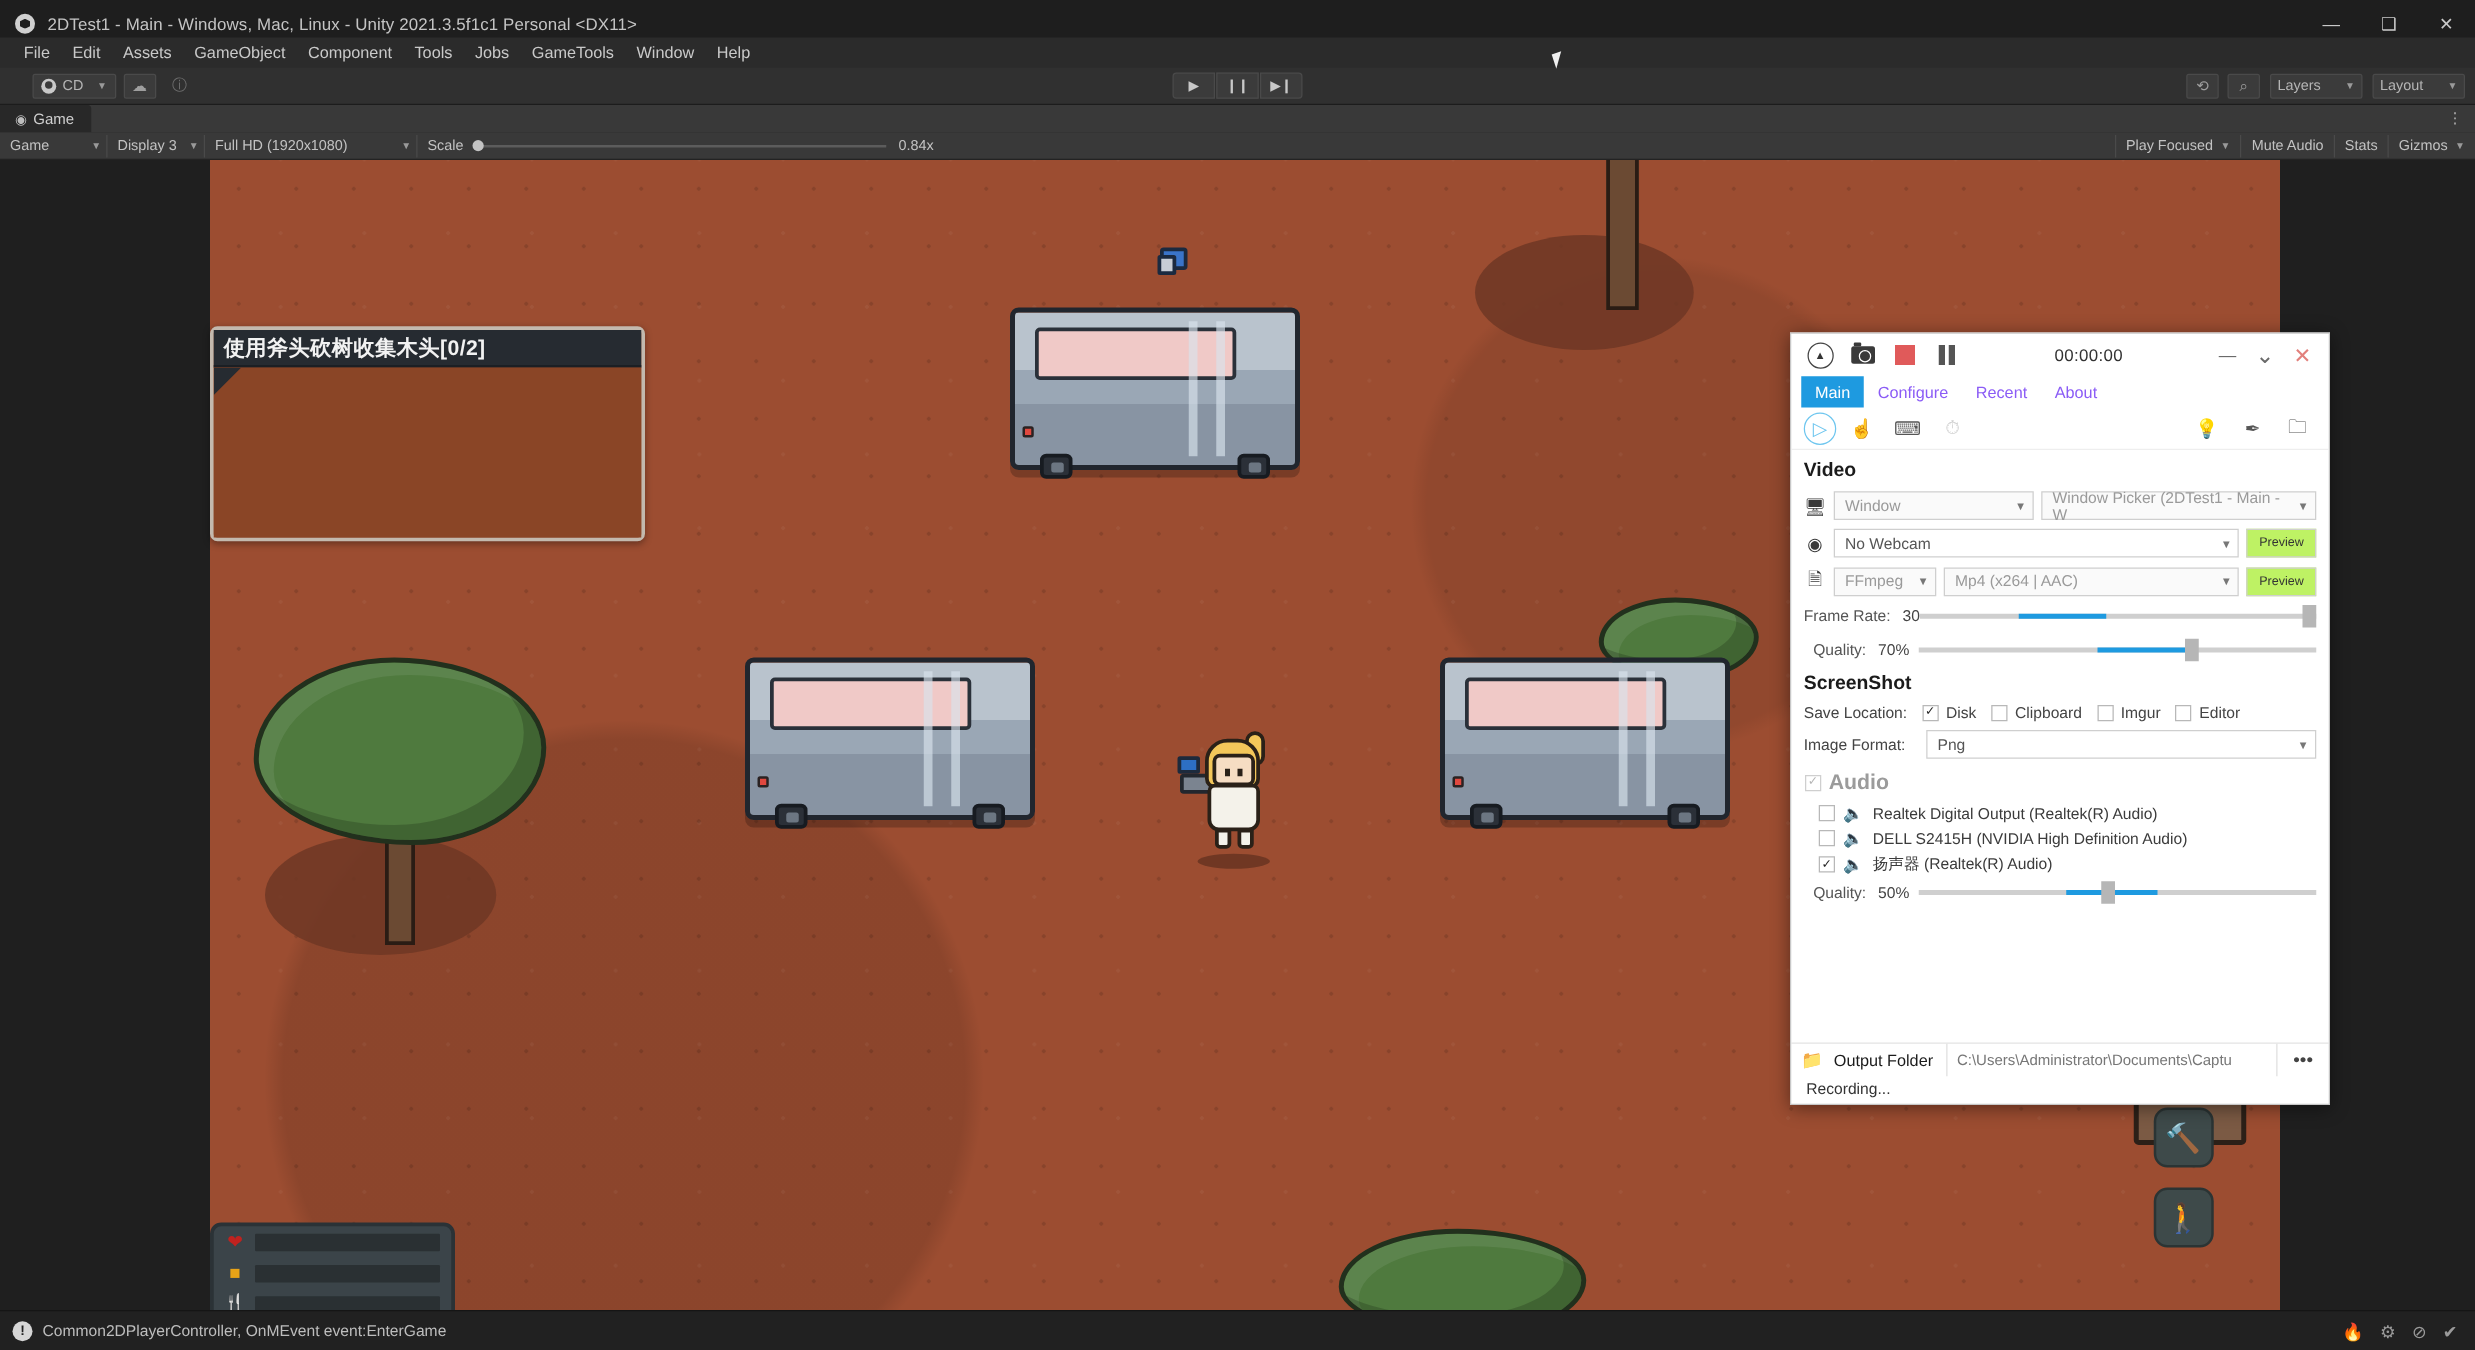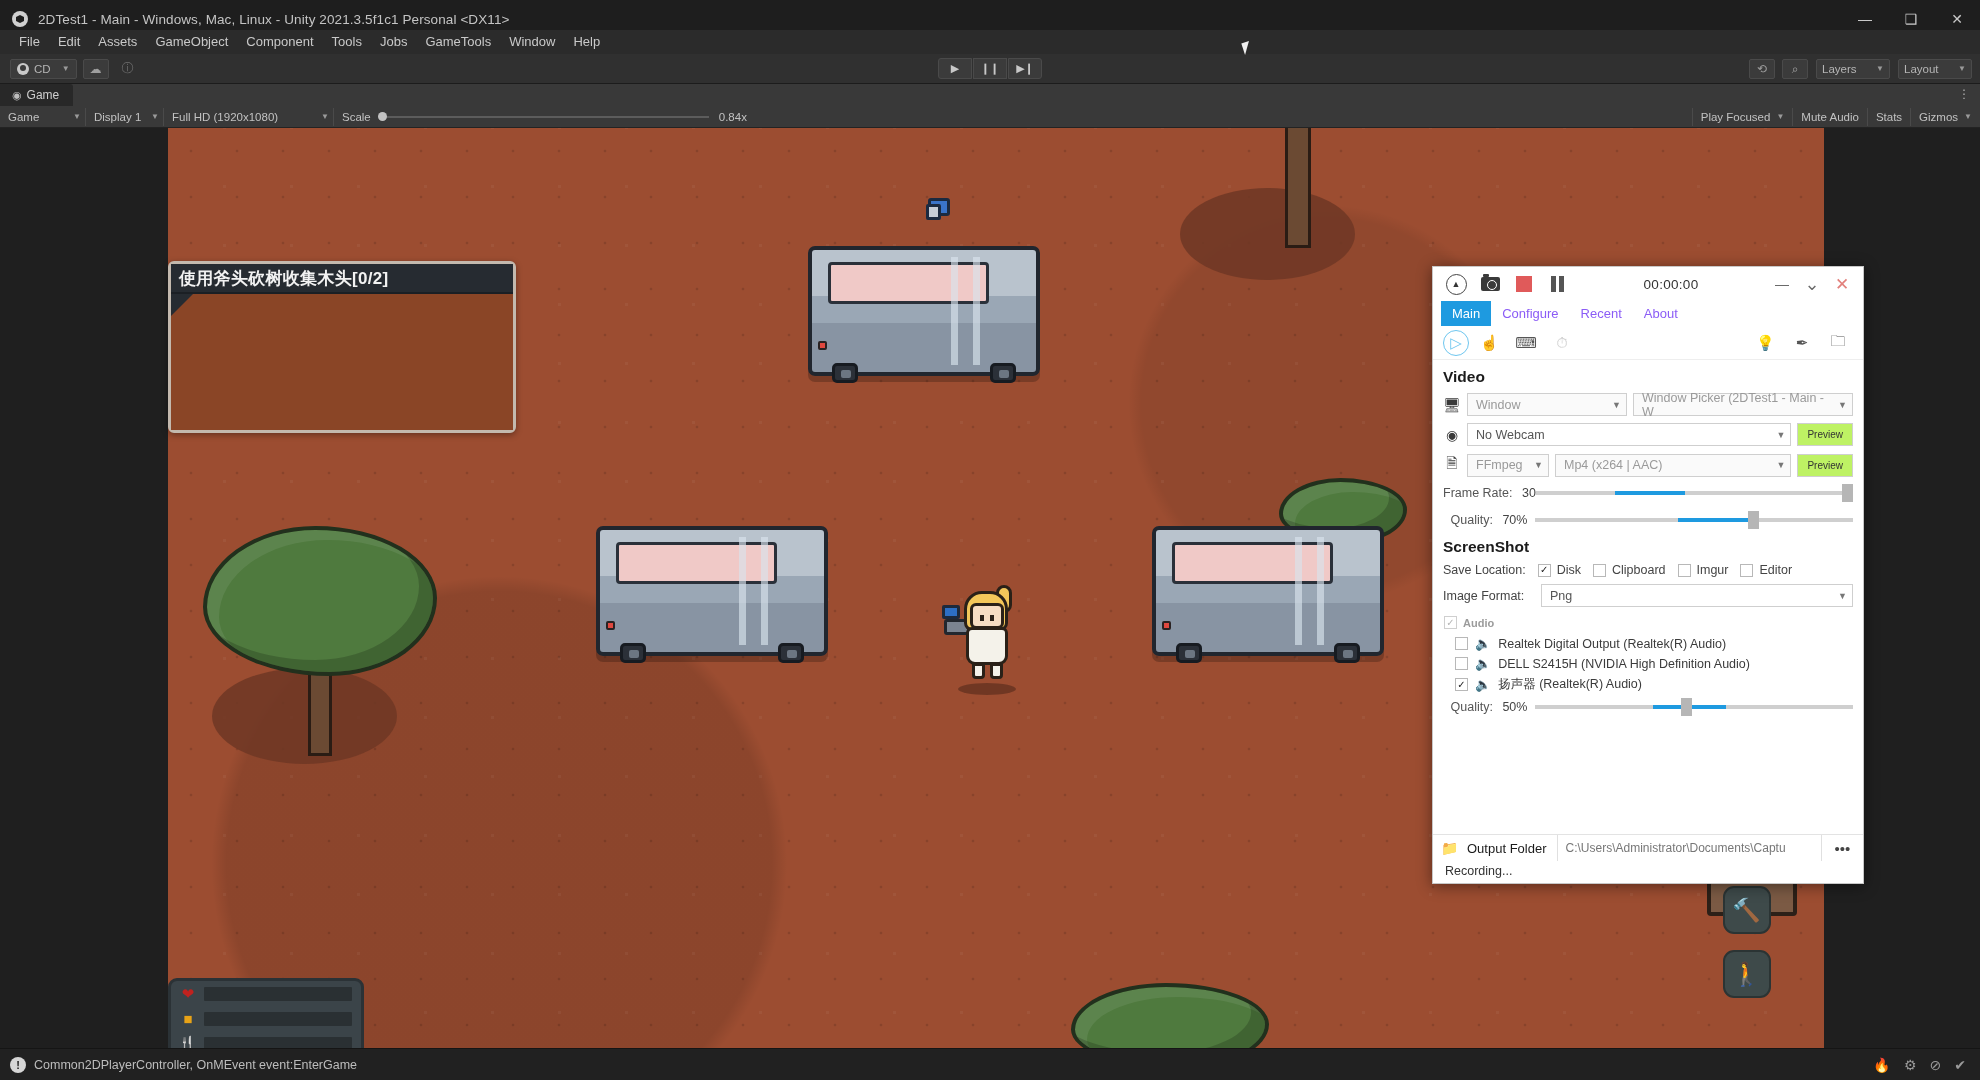--- a/index.html
+++ b/index.html
@@ -40,20 +40,21 @@
   }
   .menu-item {
     color: #c9c9c9; font-size: 13px; padding: 2px 9px; line-height: 18px;
   }
 
   
   .toolbar {
     position: absolute; top: 54px; left: 0; width: 1980px; height: 30px;
     background: #303030; display: flex; align-items: center;
     border-bottom: 1px solid #1c1c1c;
+    padding-left: 16px;
   }
   .tb-group { display: flex; align-items: center; }
   .tb-left { margin-left: 10px; gap: 3px; }
   .acct-btn {
     display: flex; align-items: center; gap: 5px;
     background: #3b3b3b; border: 1px solid #4a4a4a; border-radius: 2px;
     height: 20px; padding: 0 6px; color: #b5b5b5; font-size: 11.5px;
   }
   .acct-icon {
     width: 12px; height: 12px; border-radius: 50%;
@@ -288,21 +289,21 @@
   .sl-track { position:absolute; left:0; right:0; height:4px; background:#cfcfcf; }
   .sl-fill { position:absolute; height:4px; background:#1e9ae0; }
   .sl-knob { position:absolute; width:11px; height:18px; background:#b6b6b6; }
   .chk-row { display:flex; align-items:center; gap:6px; font-size:12.5px; color:#444; }
   .chk {
     width:13px; height:13px; border:1px solid #b8b8b8; background:#fff;
     display:inline-flex; align-items:center; justify-content:center;
     font-size:10px; color:#222; line-height:1;
   }
   .chk.empty { color:transparent; }
-  .audio-title { font-size:11px; font-weight:bold; color:#9b9b9b; }
+  .audio-title { font-size:17px; font-weight:bold; color:#9b9b9b; }
   .aud-row { display:flex; align-items:center; gap:7px; margin-bottom:5px; padding-left:1px; font-size:12.5px; color:#3b3b3b; }
   .spk { font-size:13px; color:#333; }
   .cap-footer {
     position:absolute; left:0; bottom:0; width:100%;
   }
   .out-row { display:flex; align-items:stretch; border-top:1px solid #e3e3e3; height:27px; }
   .out-ico { width:34px; display:flex; align-items:center; justify-content:center; font-size:14px; color:#333; }
   .out-lbl { display:flex; align-items:center; font-size:13px; color:#1b1b1b; padding-right:10px; border-right:1px solid #e0e0e0; }
   .out-path { flex:1; display:flex; align-items:center; font-size:12px; color:#777; padding-left:8px; overflow:hidden; white-space:nowrap; }
   .out-dots { width:42px; display:flex; align-items:center; justify-content:center; font-size:15px; color:#444; border-left:1px solid #e0e0e0; }
@@ -396,21 +397,21 @@
     </div>
     <div class="panel-menu-dots">⋮</div>
   </div>
 
   <div class="gametoolbar">
     <div class="gt-drop" style="min-width:86px">
       <span>Game</span>
       <span class="caret">▼</span>
     </div>
     <div class="gt-drop" style="min-width:78px">
-      <span>Display 1</span>
+      <span>Display 3</span>
       <span class="caret">▼</span>
     </div>
     <div class="gt-drop" style="min-width:170px">
       <span>Full HD (1920x1080)</span>
       <span class="caret">▼</span>
     </div>
     <div class="scale-wrap">
       <span class="gt-label" style="padding-left:0;padding-right:8px">Scale</span>
       <div class="scale-track">
         <div class="scale-knob"></div>

